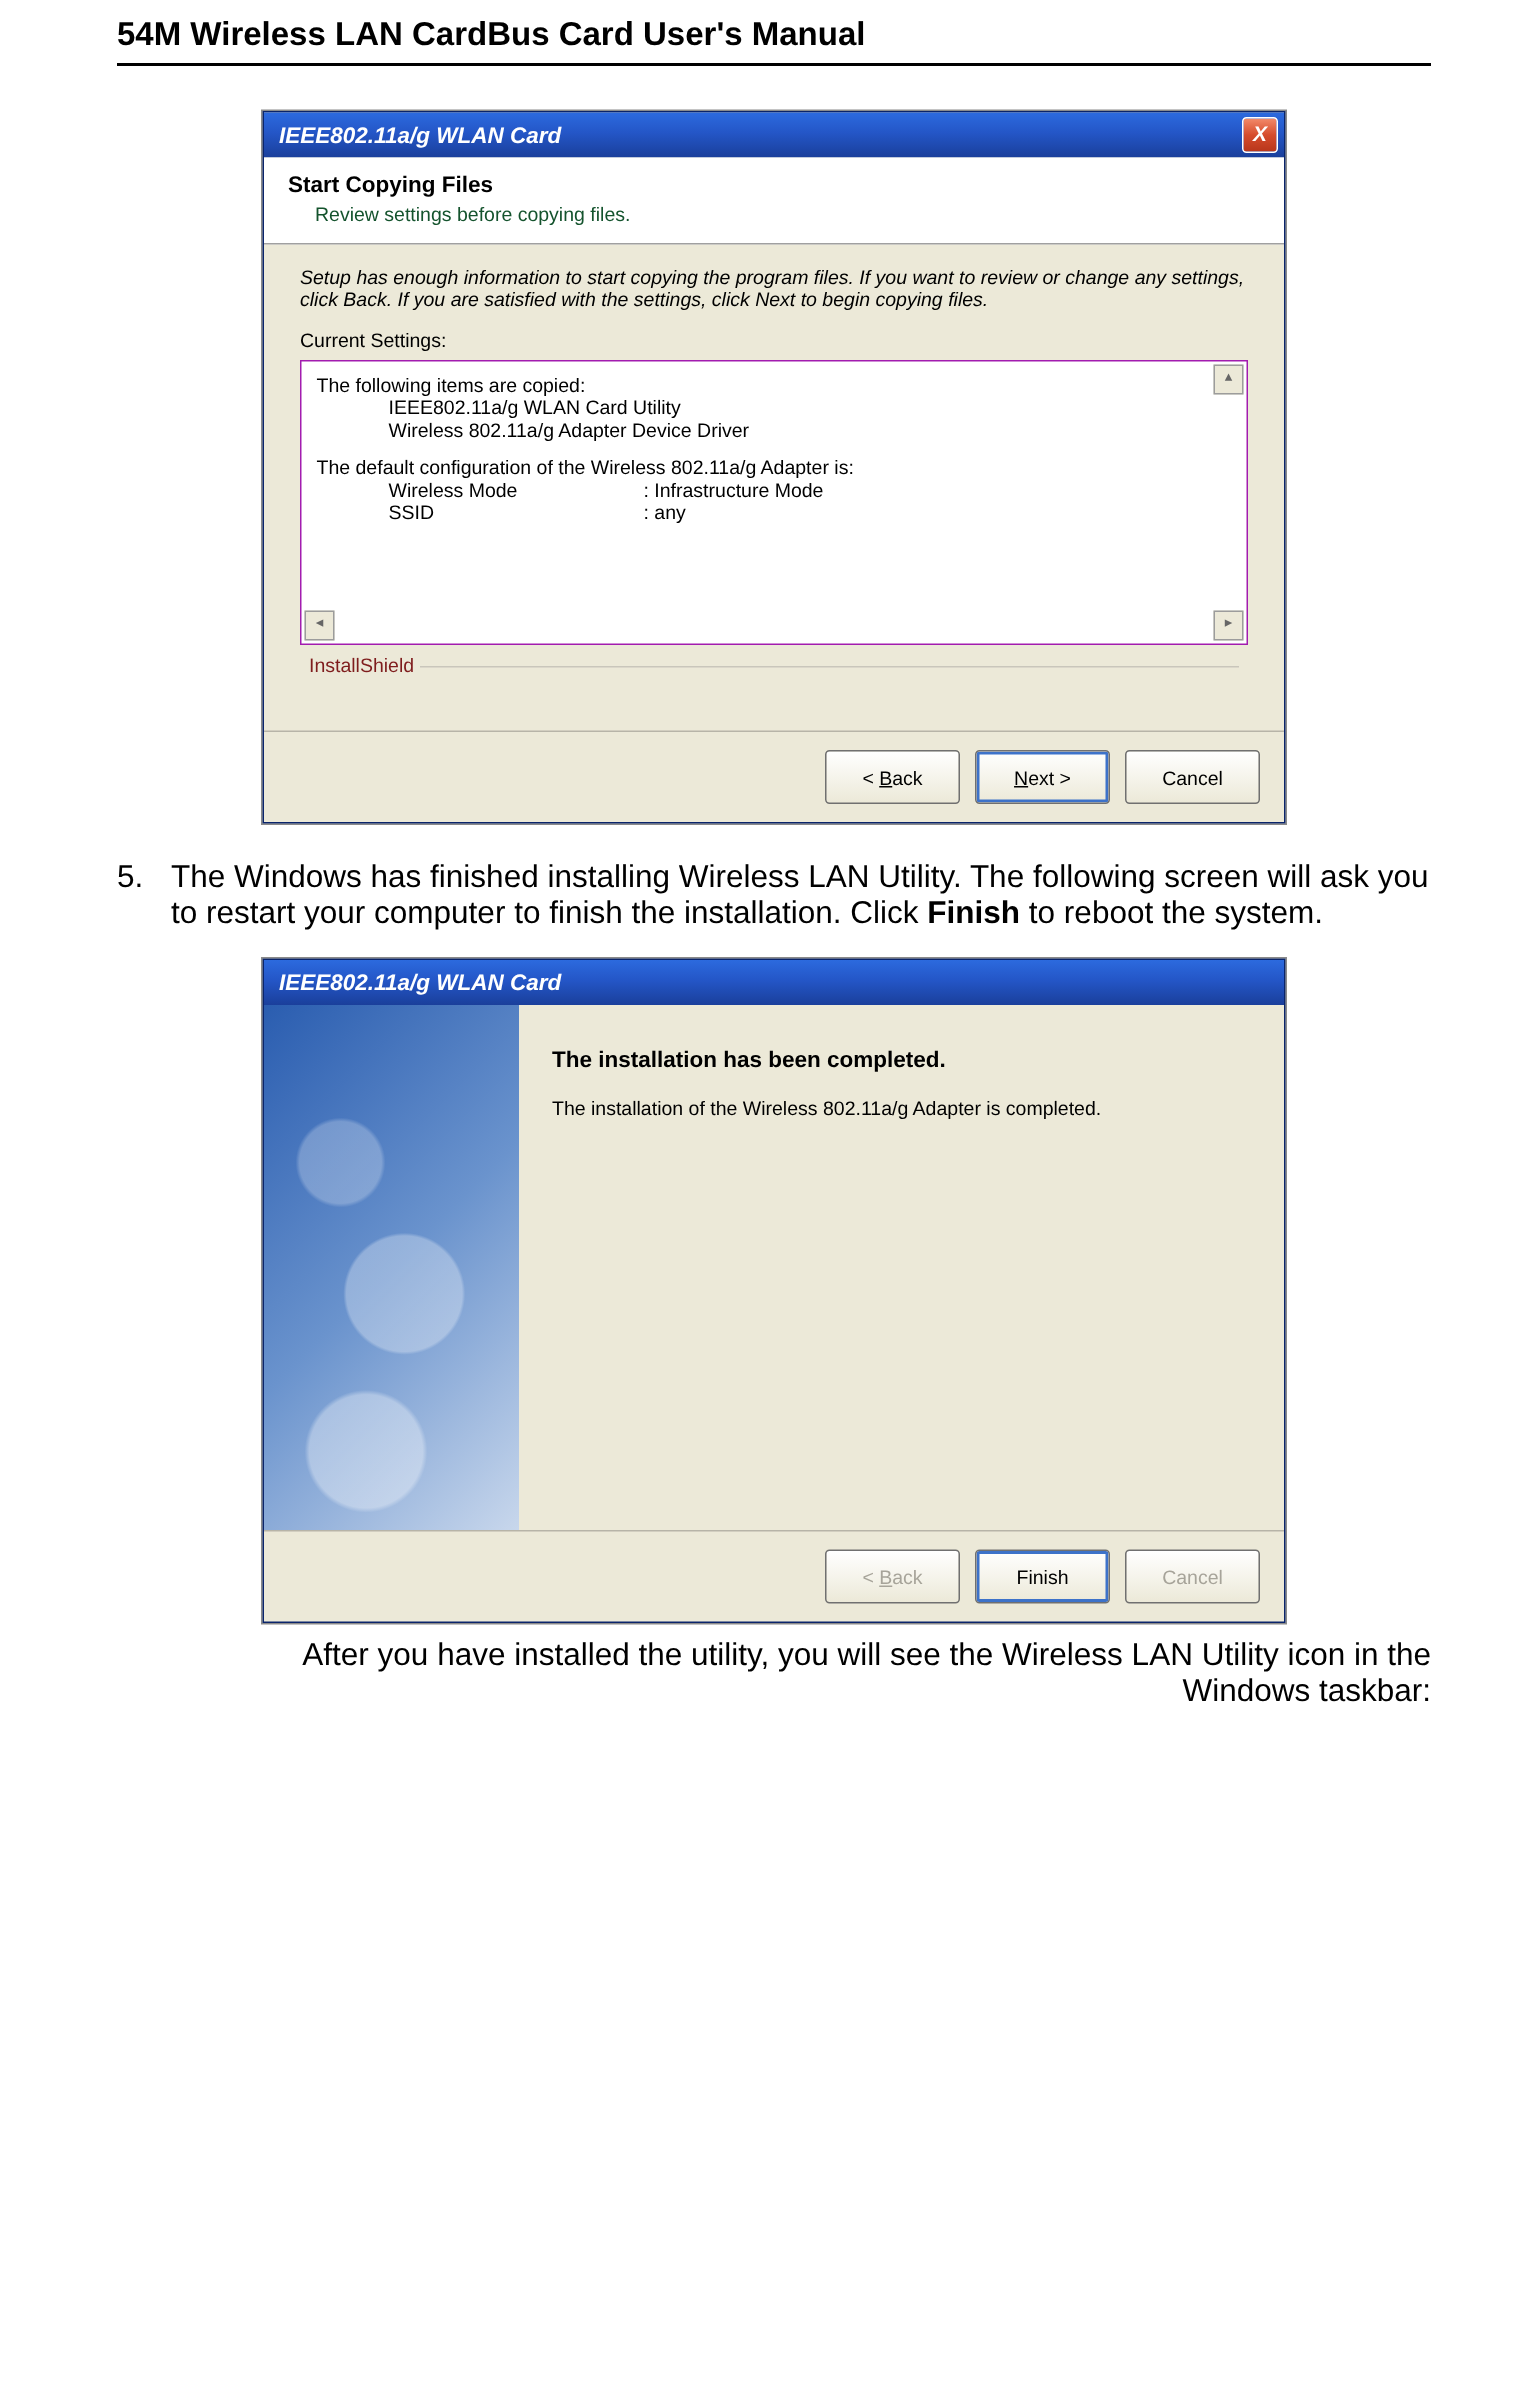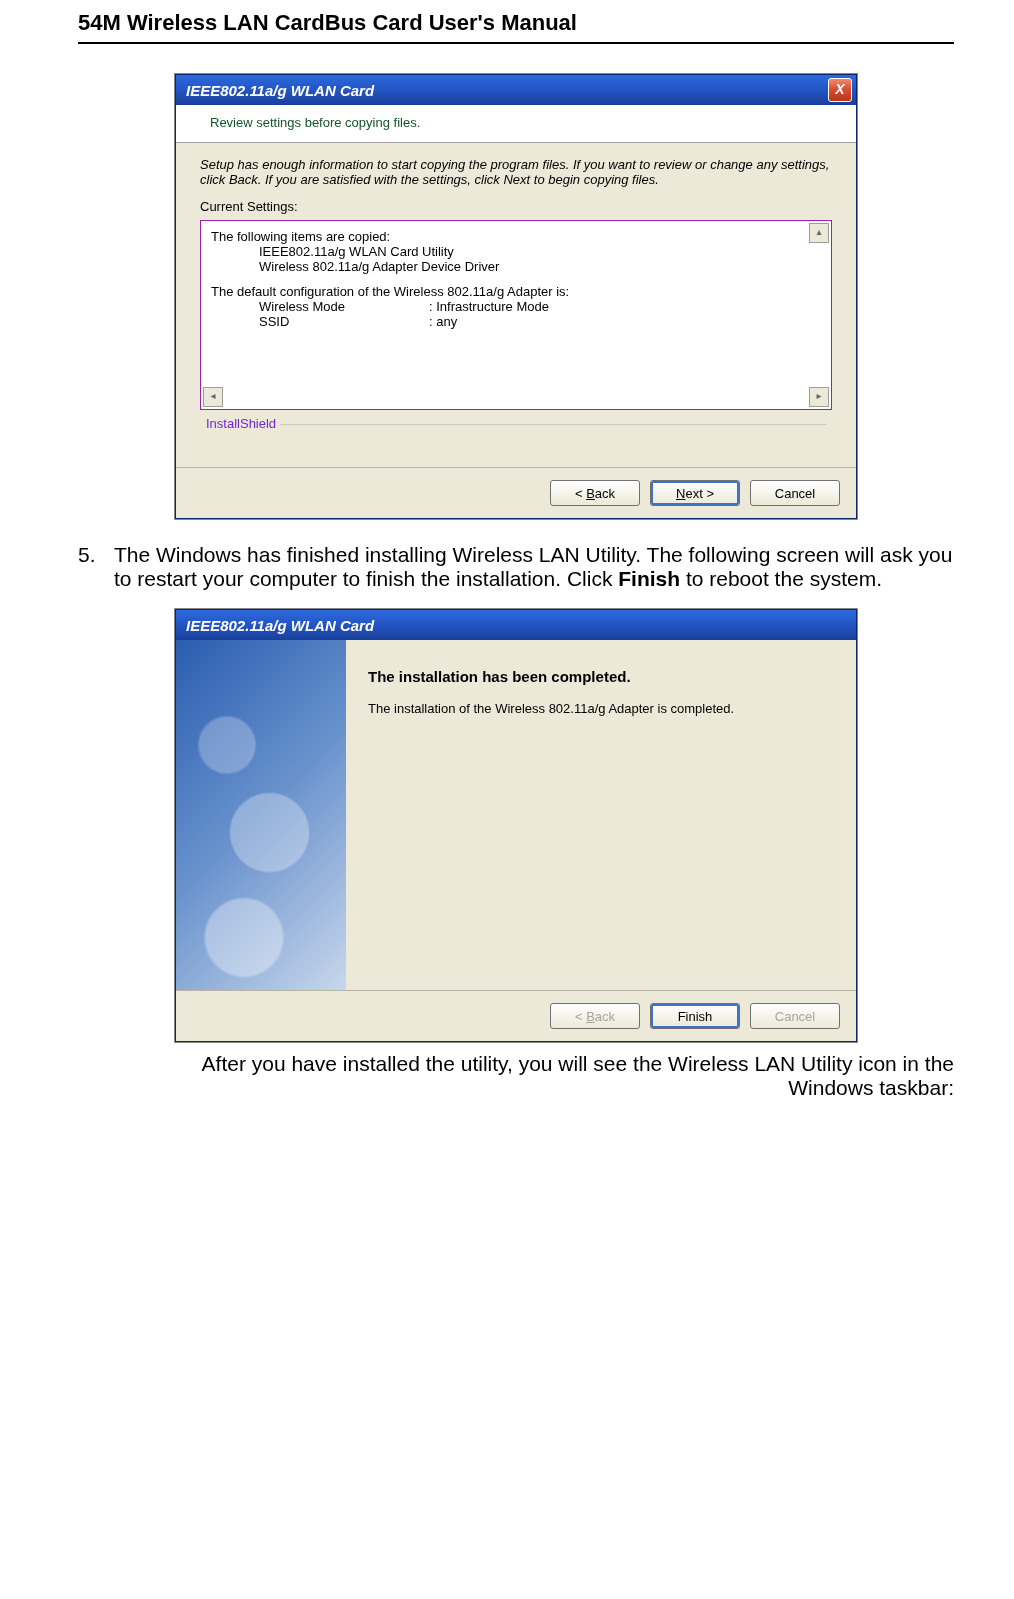--- a/index.html
+++ b/index.html
@@ -128,35 +128,35 @@
   .scroll-left { bottom:2px; left:2px; }
   .is-fieldset {
     margin: 14px 6px 0 6px;
     border-top: 1px solid #c9c6bb;
   }
   .is-legend {
     position: relative;
     top: -9px;
     left: -4px;
     background: #ece9d8;
-    color: #6d28d9;
+    color: #7f1d1d;
     font-size: 13px;
     padding: 0 4px;
     display: inline-block;
   }
   .btnbar {
     border-top: 1px solid #b7b4a8;
     padding: 12px 16px;
     display: flex;
     justify-content: flex-end;
     gap: 10px;
   }
   .btn {
     min-width: 90px;
-    height: 26px;
+    height: 36px;
     background: linear-gradient(#fff,#ece9d8);
     border: 1px solid #707070;
     border-radius: 3px;
     font-size: 13px;
     font-family: Tahoma, Arial, sans-serif;
     text-align: center;
   }
   .btn.default-btn {
     box-shadow: 0 0 0 2px #3d72c9 inset;
   }
@@ -194,20 +194,21 @@
 
   <div class="doc-header">54M Wireless LAN CardBus Card User's Manual</div>
 
   <div class="win">
     <div class="titlebar">
       <span class="title-text">IEEE802.11a/g WLAN Card</span>
       <span class="close-btn">X</span>
     </div>
 
     <div class="banner">
+      <div class="banner-title">Start Copying Files</div>
       <div class="banner-sub">Review settings before copying files.</div>
     </div>
 
     <div class="body-area">
       <div class="intro">Setup has enough information to start copying the program files.  If you want to review or change any settings, click Back.  If you are satisfied with the settings, click Next to begin copying files.</div>
       <div class="cs-label">Current Settings:</div>
 
       <div class="settings-box">
         <div>The following items are copied:</div>
         <div class="indent">IEEE802.11a/g WLAN Card Utility</div>

